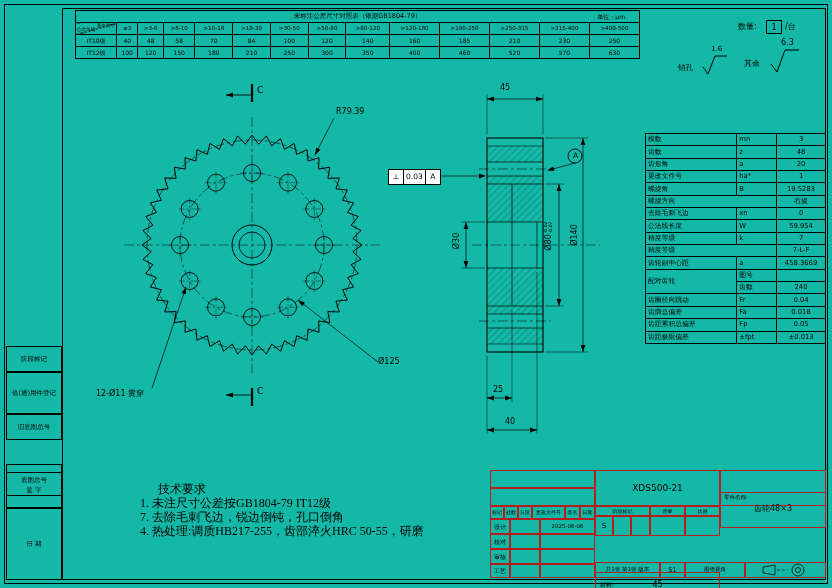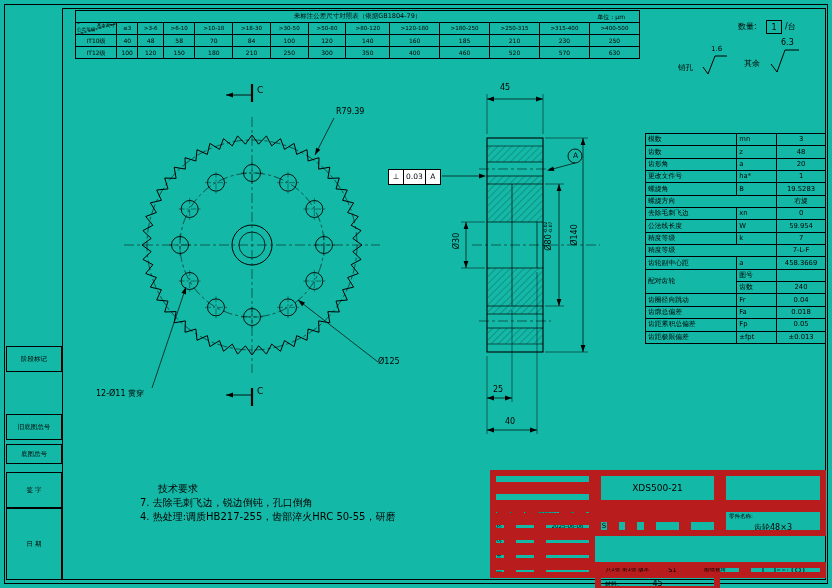--- a/index.html
+++ b/index.html
@@ -26,28 +26,28 @@
   .tt-corner .cb{bottom:1px;left:1px;}
   .tt-grade{font-size:6px;}
   
   .gear-table{position:absolute;left:645px;top:133px;width:181px;border-collapse:collapse;
               font-size:6.8px;}
   .gear-table td{border:1px solid #000;padding:0 2px;height:12.35px;line-height:1;box-sizing:border-box;}
   .gear-table .gl{width:92px;text-align:left;}
   .gear-table .gs{width:40px;text-align:left;}
   .gear-table .gv{width:49px;text-align:center;}
   
-  .tech{position:absolute;left:140px;top:482px;font-size:10px;line-height:14px;}
+  .tech{position:absolute;left:140px;top:482px;font-size:12px;line-height:14px;font-family:Liberation Serif, serif;}
   .tech .t-title{margin-left:18px;}
   
   .margin-box{position:absolute;left:6px;width:56px;border:1px solid #000;box-sizing:border-box;
               display:flex;align-items:center;justify-content:center;text-align:center;
               font-size:6.5px;line-height:1.3;padding:1px;}
   
-  .tb-cell{position:absolute;border:6px solid #b91c1c;box-sizing:border-box;font-size:6px;
+  .tb-cell{position:absolute;border:1px solid #b91c1c;box-sizing:border-box;font-size:6px;
            display:flex;align-items:center;justify-content:center;line-height:1;overflow:hidden;}
   .tb-rel{position:relative;display:block;}
   .gdt{position:absolute;left:388px;top:169px;display:flex;height:14px;border:1px solid #000;
        background:#fff;font-size:7.5px;line-height:1;}
   .gdt span{display:flex;align-items:center;justify-content:center;border-right:1px solid #000;
             padding:0 2px;min-width:10px;}
   .gdt span:last-child{border-right:none;}
   .qty-box{position:absolute;left:766px;top:20px;width:16px;height:14px;border:1px solid #000;
            box-sizing:border-box;display:flex;align-items:center;justify-content:center;font-size:8px;}
 </style>
@@ -365,27 +365,29 @@
         <tr>
           <td class="gl">齿距极限偏差</td>
           <td class="gs">±fpt</td>
           <td class="gv">±0.013</td>
         </tr>
       </tbody>
   </table>
 
   <div class="tech">
     <div class="t-title">技术要求</div>
+    <div>1. 未注尺寸公差按GB1804-79 IT12级</div>
     <div>7. 去除毛刺飞边，锐边倒钝，孔口倒角</div>
     <div>4. 热处理:调质HB217-255，齿部淬火HRC 50-55，研磨</div>
   </div>
 
   <div class="margin-box" style="top:346px;height:26px">阶段标记</div>
+  <div class="margin-box" style="top:372px;height:42px">借(通)用件登记</div>
   <div class="margin-box" style="top:414px;height:26px">旧底图总号</div>
-  <div class="margin-box" style="top:444px;height:20px">底图总号</div>
+  <div class="margin-box" style="top:464px;height:32px">底图总号</div>
   <div class="margin-box" style="top:472px;height:36px">签 字</div>
   <div class="margin-box" style="top:508px;height:72px">日 期</div>
 
   <div class="tb-cell" style="left:490px;top:470px;width:105px;height:18px"></div>
   <div class="tb-cell" style="left:490px;top:488px;width:105px;height:18px"></div>
 
   <div class="tb-cell" style="left:490px;top:506px;width:14px;height:13px;font-size:5px">标记</div>
   <div class="tb-cell" style="left:504px;top:506px;width:14px;height:13px;font-size:5px">处数</div>
   <div class="tb-cell" style="left:518px;top:506px;width:14px;height:13px;font-size:5px">分区</div>
   <div class="tb-cell" style="left:532px;top:506px;width:33px;height:13px;font-size:5px">更改文件号</div>
@@ -410,21 +412,21 @@
 
   <div class="tb-cell" style="left:595px;top:506px;width:55px;height:10px;font-size:5px">阶段标记</div>
   <div class="tb-cell" style="left:650px;top:506px;width:35px;height:10px;font-size:5px">质量</div>
   <div class="tb-cell" style="left:685px;top:506px;width:35px;height:10px;font-size:5px">比例</div>
   <div class="tb-cell" style="left:595px;top:516px;width:18px;height:20px;font-size:7px">S</div>
   <div class="tb-cell" style="left:613px;top:516px;width:18px;height:20px"></div>
   <div class="tb-cell" style="left:631px;top:516px;width:19px;height:20px"></div>
   <div class="tb-cell" style="left:650px;top:516px;width:35px;height:20px"></div>
   <div class="tb-cell" style="left:685px;top:516px;width:35px;height:20px"></div>
 
-  <div class="tb-cell tb-rel" style="left:720px;top:506px;width:106px;height:30px">
+  <div class="tb-cell tb-rel" style="left:720px;top:492px;width:106px;height:36px">
     <span style="position:absolute;left:3px;top:2px;font-size:5.5px">零件名称:</span>
     <span style="position:absolute;left:0;right:0;top:12px;text-align:center;font-size:8px">齿轮48×3</span>
   </div>
 
   <div class="tb-cell tb-rel" style="left:595px;top:536px;width:125px;height:26px">
     <span style="position:absolute;left:4px;top:9px;font-size:6px">材料:</span>
     <span style="position:absolute;left:0;right:0;top:8px;text-align:center;font-size:8px">45</span>
   </div>
 
   <div class="tb-cell" style="left:595px;top:562px;width:65px;height:16px;font-size:5.5px">共1张 第1张 版本</div>

